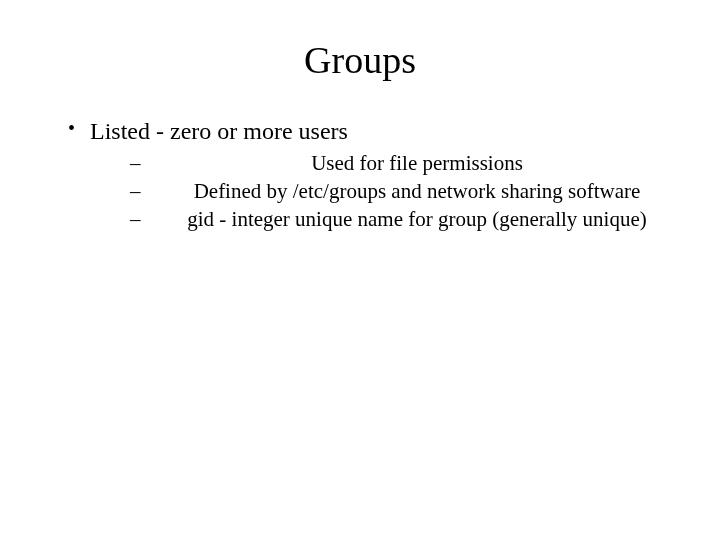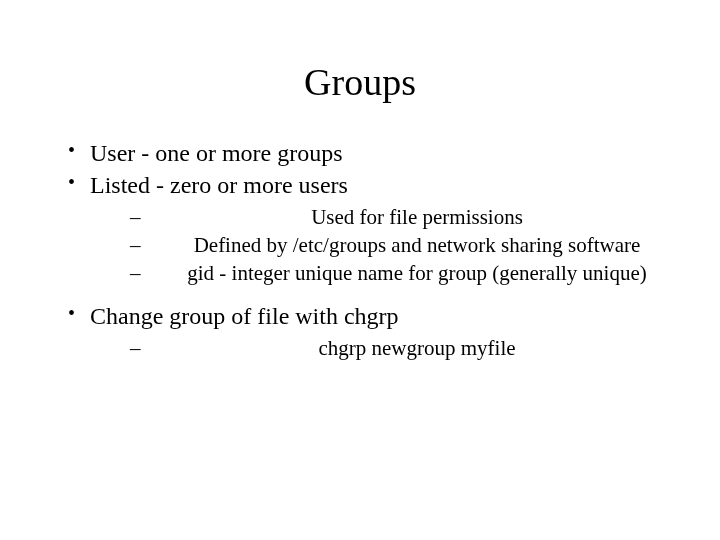--- a/index.html
+++ b/index.html
@@ -15,21 +15,21 @@
   .slide {
     width: 720px;
     height: 540px;
     position: relative;
     box-sizing: border-box;
   }
   .title {
     text-align: center;
     font-size: 38px;
     font-weight: normal;
-    margin-top: 60px;
+    margin-top: 38px;
     margin-bottom: 34px;
   }
   .content {
     margin-left: 62px;
     margin-right: 40px;
   }
   ul.level1 {
     list-style: none;
     padding: 0;
     margin: 0;
@@ -70,32 +70,23 @@
 </style>
 </head>
 <body>
 
 <div class="slide">
   <div class="title">Groups</div>
 
   <div class="content">
     <ul class="level1">
       <li>
-        <span>User - one or more groups</span>
-      </li>
-      <li>
         <span>Listed - zero or more users</span>
         <ul class="level2">
           <li><span>Used for file permissions</span></li>
           <li><span>Defined by /etc/groups and network sharing software</span></li>
           <li><span>gid - integer unique name for group (generally unique)</span></li>
-        </ul>
-      </li>
-      <li>
-        <span>Change group of file with chgrp</span>
-        <ul class="level2">
-          <li><span>chgrp newgroup myfile</span></li>
         </ul>
       </li>
     </ul>
   </div>
 
 </div>
 
 </body></html>

